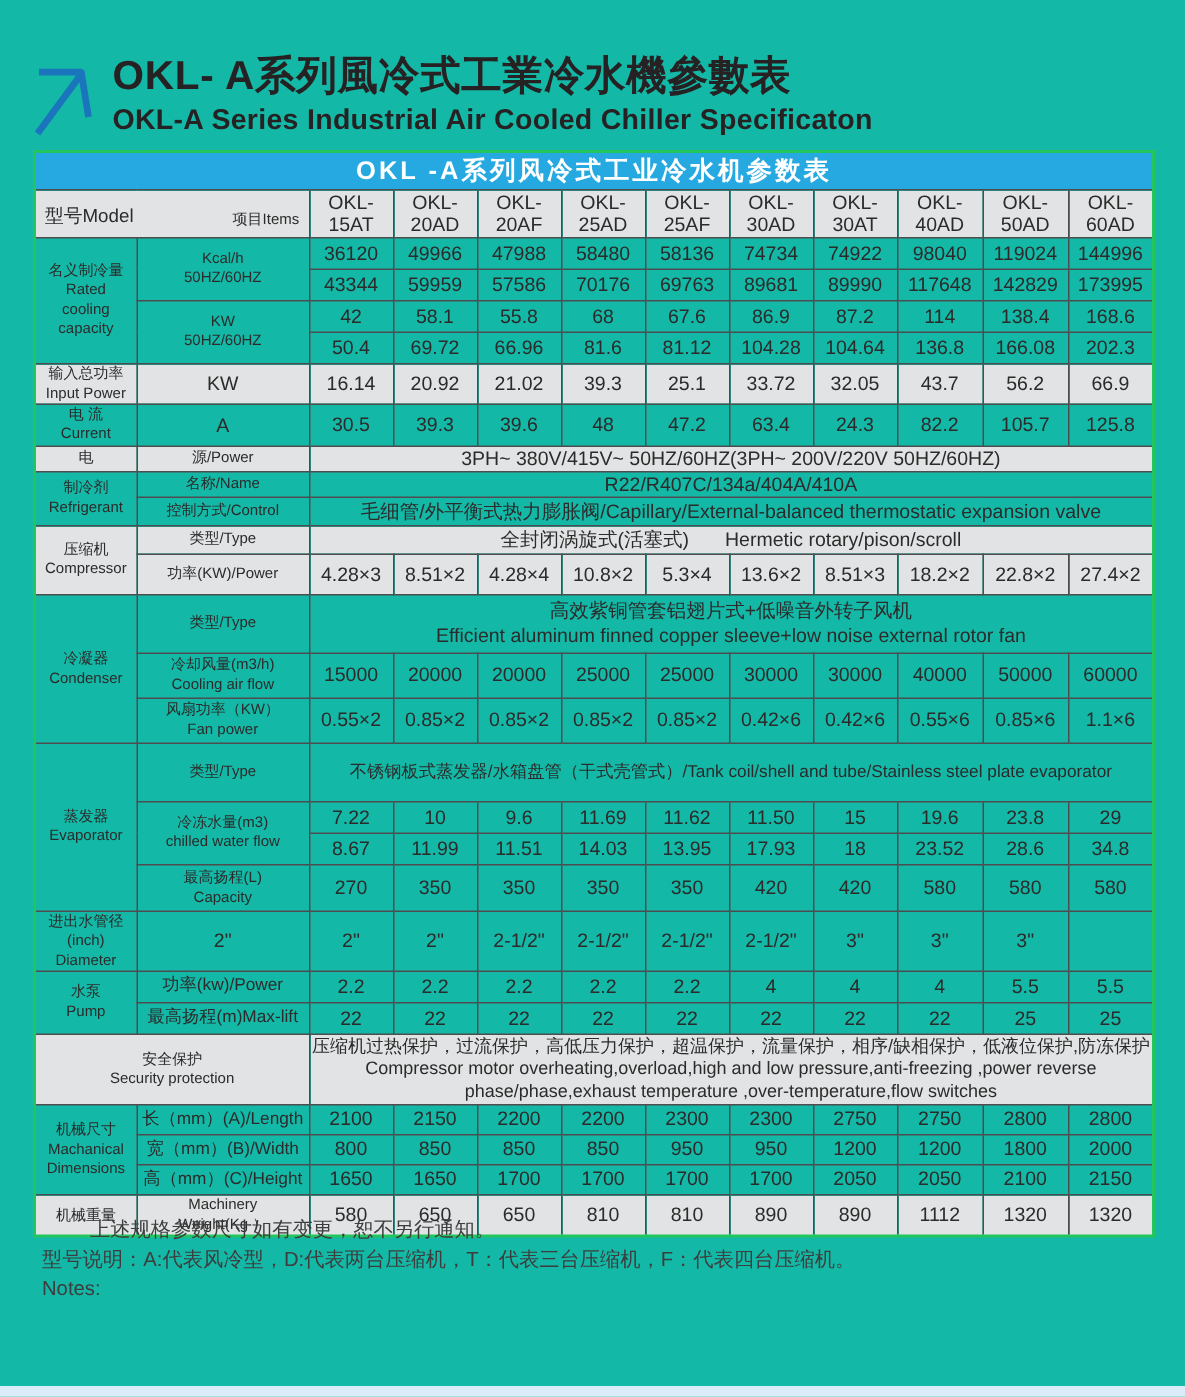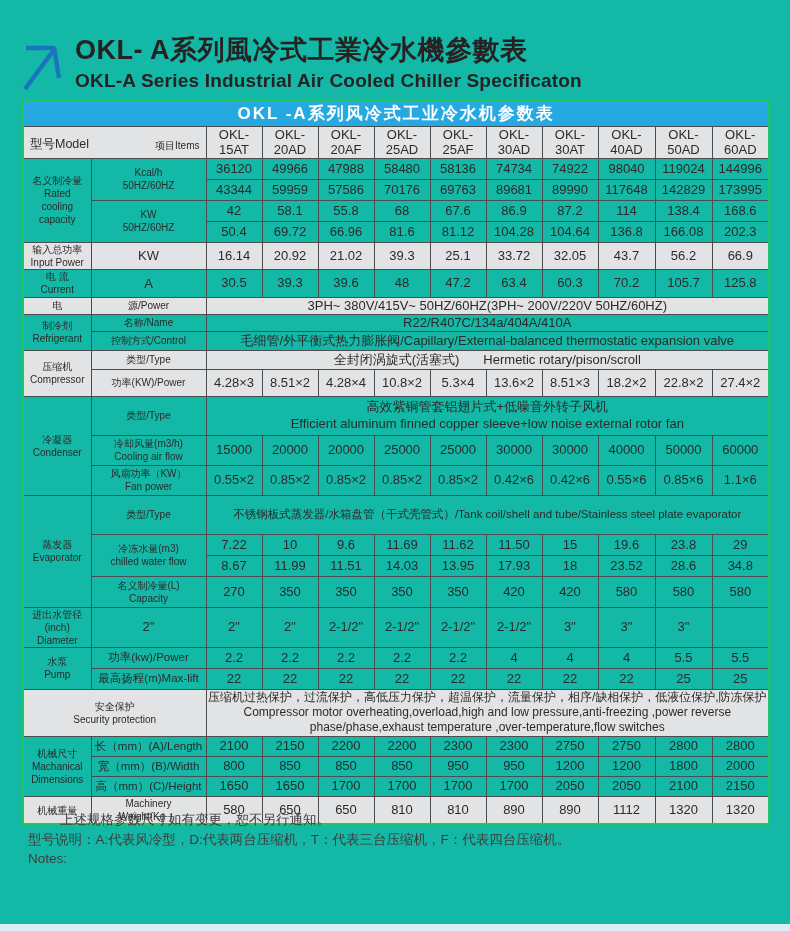--- a/index.html
+++ b/index.html
@@ -178,22 +178,22 @@
     <tr style="height:28px">
       <td class="lbl">电 流
 Current</td>
       <td>A</td>
     <td class="v">30.5</td>
           <td class="v">39.3</td>
           <td class="v">39.6</td>
           <td class="v">48</td>
           <td class="v">47.2</td>
           <td class="v">63.4</td>
-          <td class="v">60.3</td>
-          <td class="v">70.2</td>
+          <td class="v">24.3</td>
+          <td class="v">82.2</td>
           <td class="v">105.7</td>
           <td class="v">125.8</td>
         </tr>
 
     <tr class="gray" style="height:17px">
       <td class="lbl">电</td>
       <td class="lbl">源/Power</td>
       <td colspan="10">3PH~ 380V/415V~ 50HZ/60HZ(3PH~ 200V/220V   50HZ/60HZ)</td>
     </tr>
 
@@ -295,21 +295,21 @@
           <td class="v">11.51</td>
           <td class="v">14.03</td>
           <td class="v">13.95</td>
           <td class="v">17.93</td>
           <td class="v">18</td>
           <td class="v">23.52</td>
           <td class="v">28.6</td>
           <td class="v">34.8</td>
         </tr>
     <tr style="height:31px">
-      <td class="lbl">名义制冷量(L)
+      <td class="lbl">最高扬程(L)
 Capacity</td>
     <td class="v">270</td>
           <td class="v">350</td>
           <td class="v">350</td>
           <td class="v">350</td>
           <td class="v">350</td>
           <td class="v">420</td>
           <td class="v">420</td>
           <td class="v">580</td>
           <td class="v">580</td>

